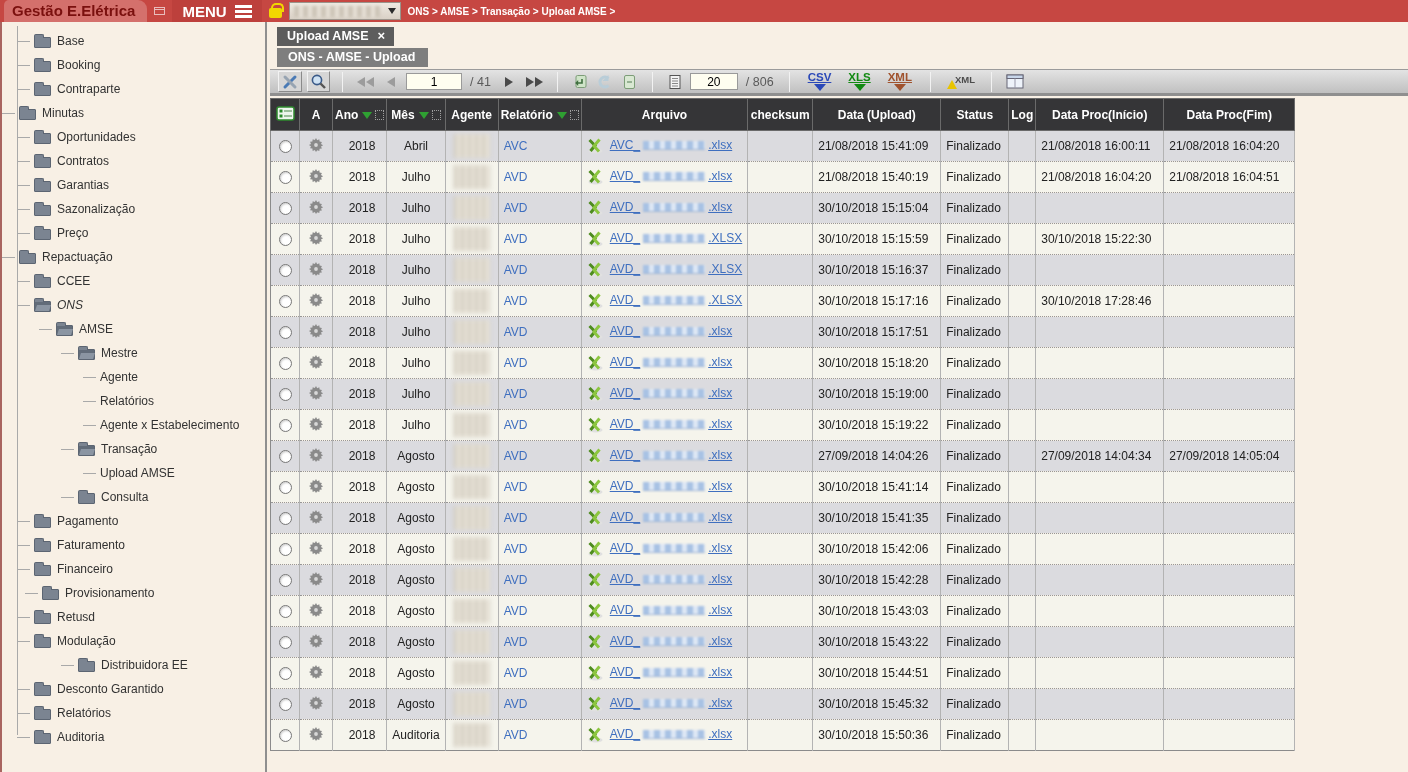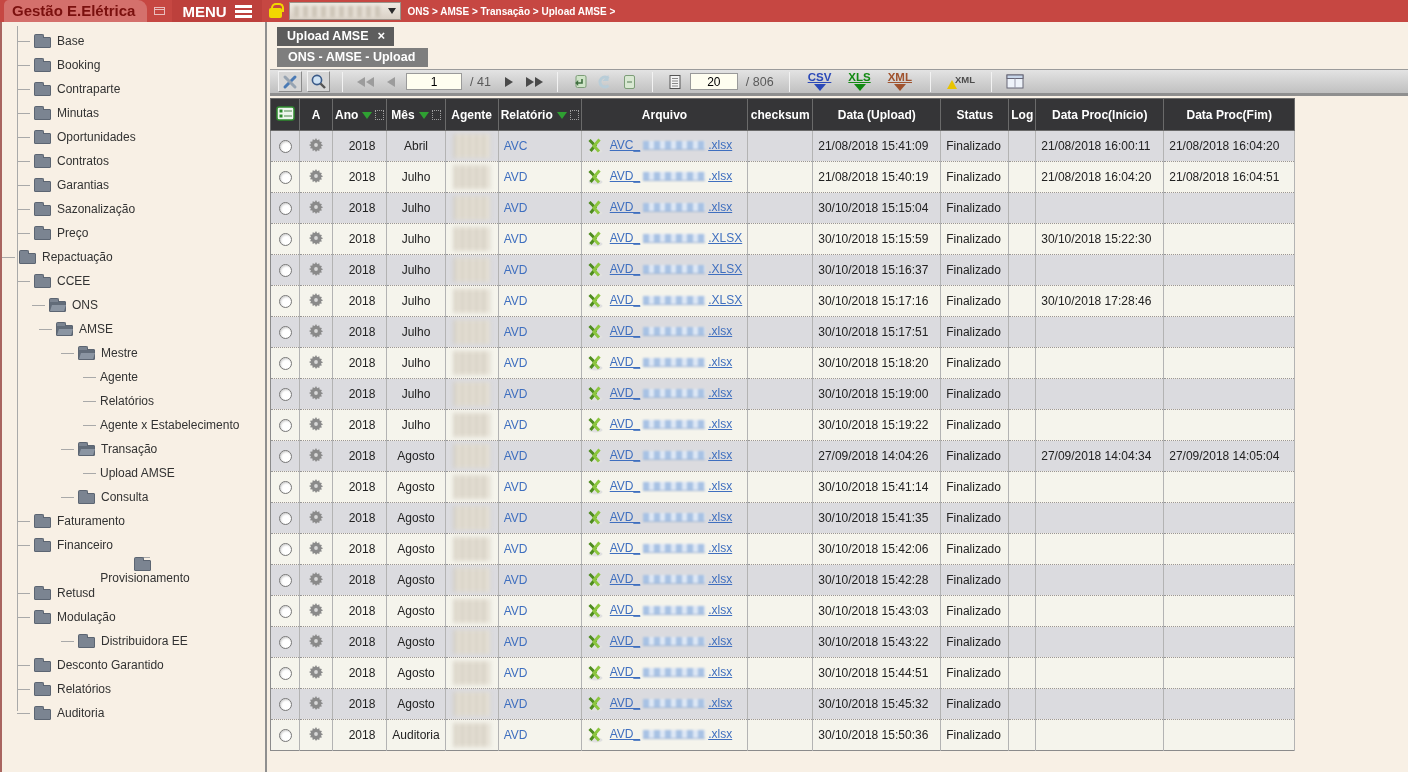--- a/index.html
+++ b/index.html
@@ -139,21 +139,21 @@
       <div class="tree-item" style="padding-left: 15px;">
         <span class="tree-dash"></span>
         <span class="folder"></span>
         <span class="tree-label">Booking</span>
       </div>
       <div class="tree-item" style="padding-left: 15px;">
         <span class="tree-dash"></span>
         <span class="folder"></span>
         <span class="tree-label">Contraparte</span>
       </div>
-      <div class="tree-item" style="padding-left: 15px;">
+      <div class="tree-item" style="">
         <span class="tree-dash"></span>
         <span class="folder"></span>
         <span class="tree-label">Minutas</span>
       </div>
       <div class="tree-item" style="padding-left: 15px;">
         <span class="tree-dash"></span>
         <span class="folder"></span>
         <span class="tree-label">Oportunidades</span>
       </div>
       <div class="tree-item" style="padding-left: 15px;">
@@ -179,21 +179,21 @@
       <div class="tree-item" style="padding-left: 0;">
         <span class="tree-dash"></span>
         <span class="folder"></span>
         <span class="tree-label">Repactuação</span>
       </div>
       <div class="tree-item" style="padding-left: 15px;">
         <span class="tree-dash"></span>
         <span class="folder"></span>
         <span class="tree-label">CCEE</span>
       </div>
-      <div class="tree-item" style="padding-left: 30px;">
+      <div class="tree-item" style="padding-left: 15px; font-style: italic;">
         <span class="tree-dash"></span>
         <span class="folder open"></span>
         <span class="tree-label">ONS</span>
       </div>
       <div class="tree-item" style="padding-left: 37px;">
         <span class="tree-dash"></span>
         <span class="folder open"></span>
         <span class="tree-label">AMSE</span>
       </div>
       <div class="tree-item" style="padding-left: 59px;">
@@ -223,28 +223,33 @@
         <span class="tree-label">Upload AMSE</span>
       </div>
       <div class="tree-item" style="padding-left: 59px;">
         <span class="tree-dash"></span>
         <span class="folder"></span>
         <span class="tree-label">Consulta</span>
       </div>
       <div class="tree-item" style="padding-left: 15px;">
         <span class="tree-dash"></span>
         <span class="folder"></span>
+        <span class="tree-label">Pagamento</span>
+      </div>
+      <div class="tree-item" style="padding-left: 15px;">
+        <span class="tree-dash"></span>
+        <span class="folder"></span>
         <span class="tree-label">Faturamento</span>
       </div>
       <div class="tree-item" style="padding-left: 15px;">
         <span class="tree-dash"></span>
         <span class="folder"></span>
         <span class="tree-label">Financeiro</span>
       </div>
-      <div class="tree-item" style="padding-left: 23px; flex-direction: column;">
+      <div class="tree-item" style="padding-left: 23px;">
         <span class="tree-dash"></span>
         <span class="folder"></span>
         <span class="tree-label">Provisionamento</span>
       </div>
       <div class="tree-item" style="padding-left: 15px;">
         <span class="tree-dash"></span>
         <span class="folder"></span>
         <span class="tree-label">Retusd</span>
       </div>
       <div class="tree-item" style="padding-left: 15px;">

